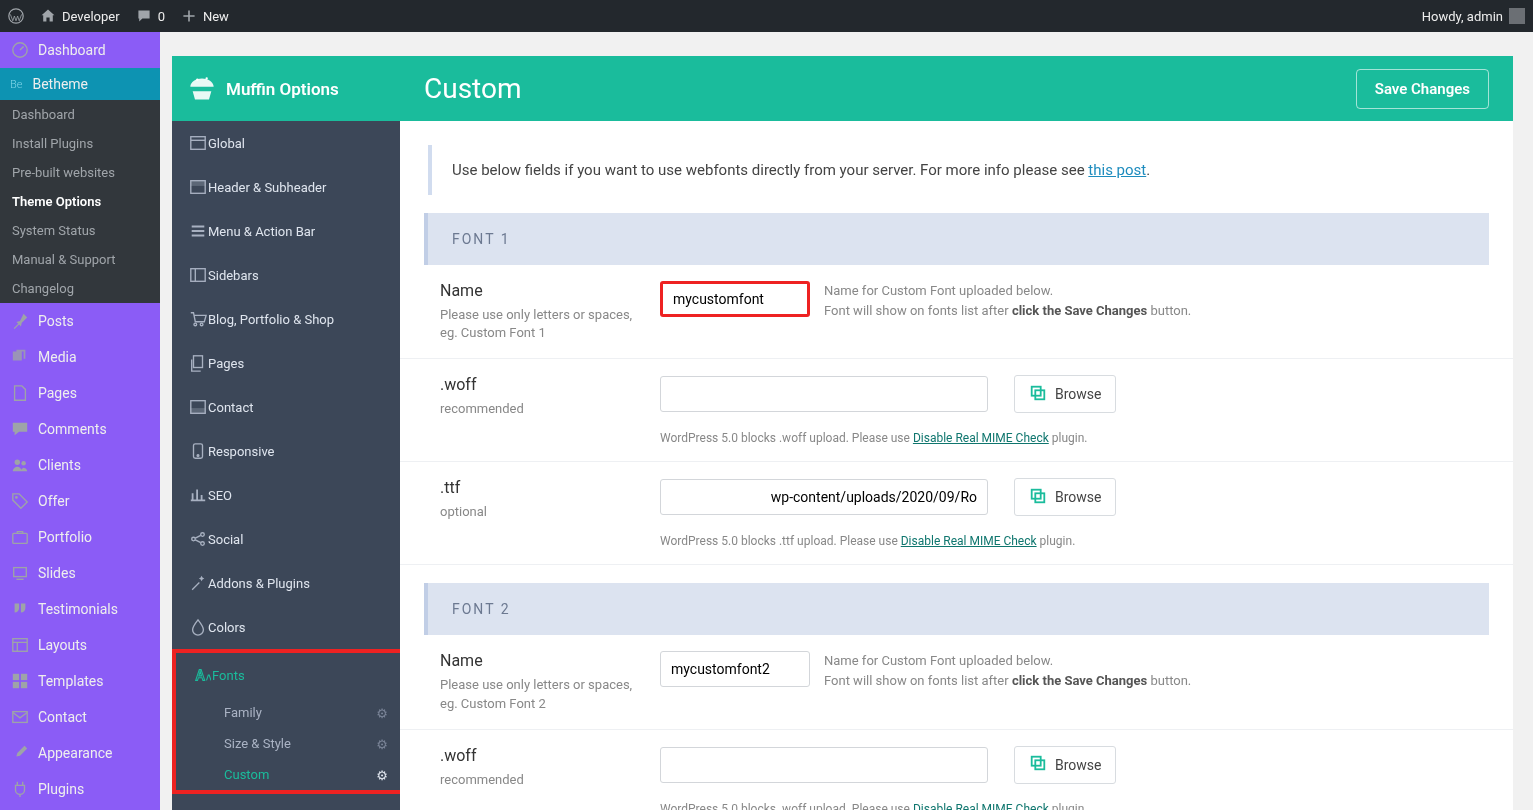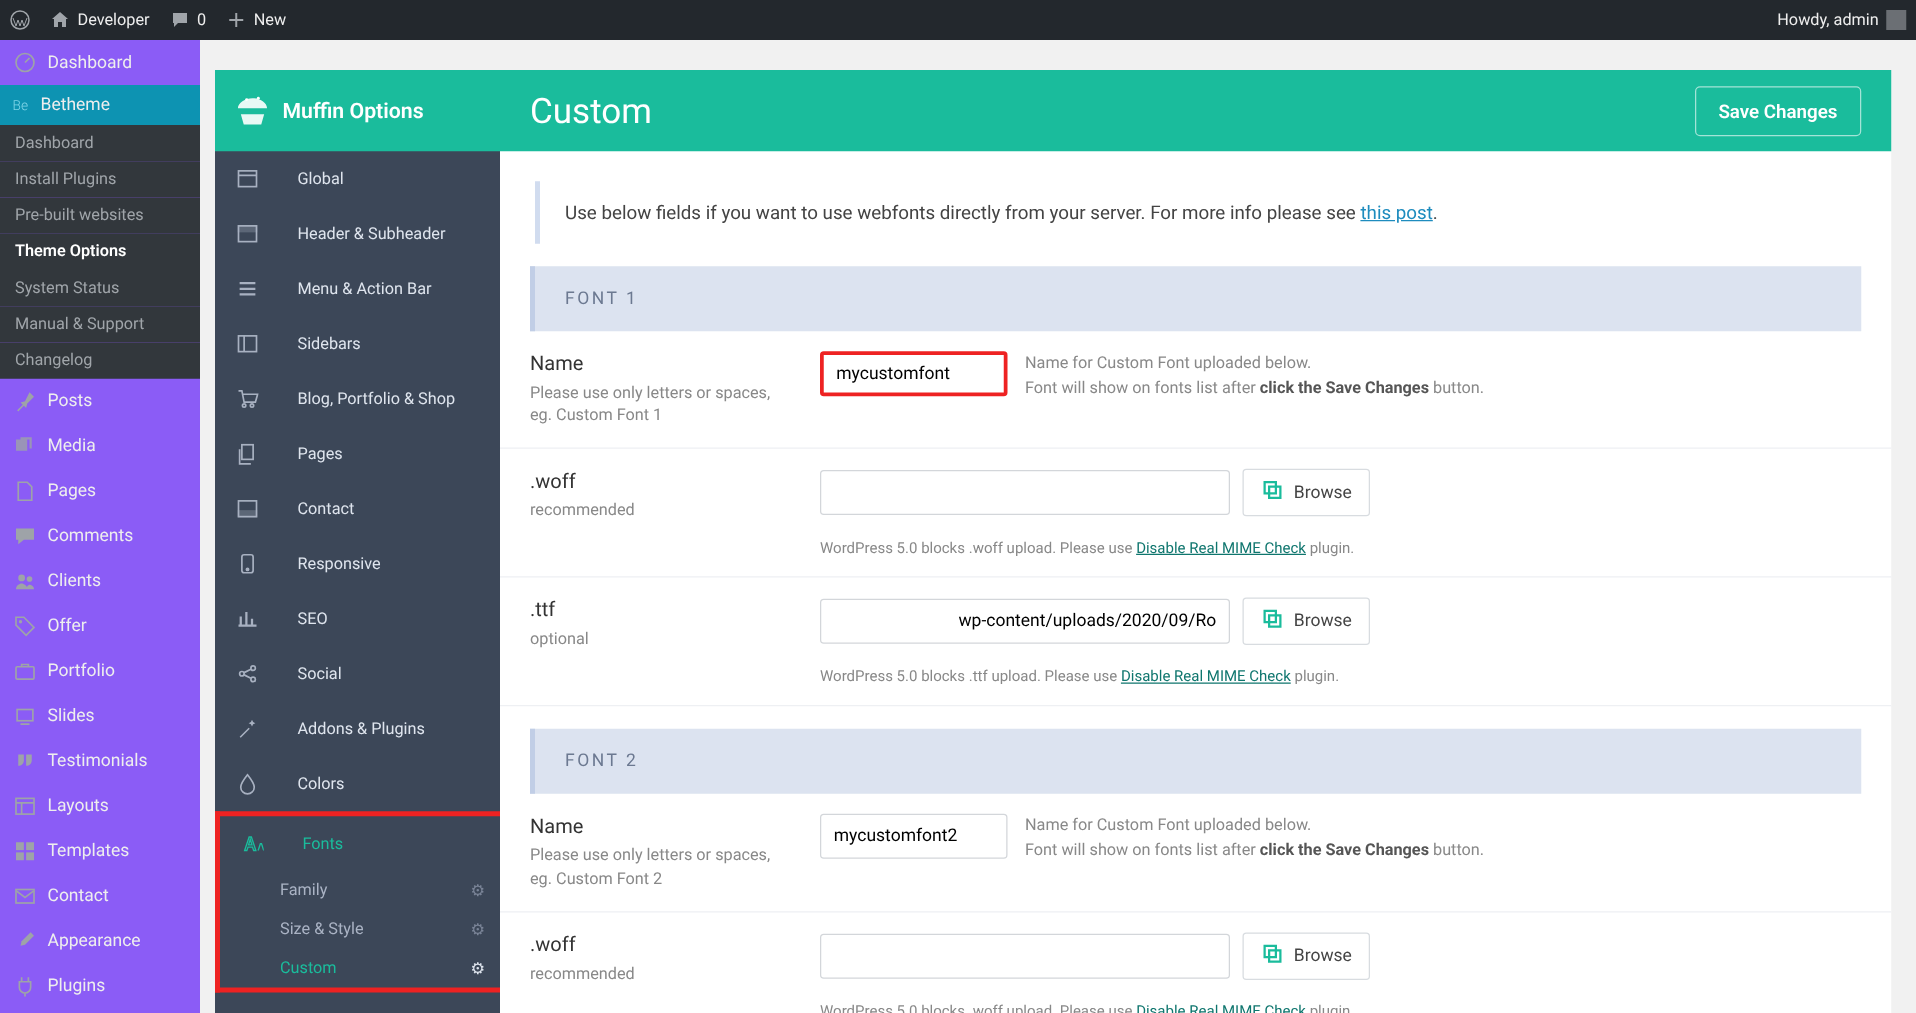--- a/index.html
+++ b/index.html
@@ -22,21 +22,21 @@
 .wp-menu-item .be { font-weight: 300; color: #7fd5e8; font-size: 11px; margin-right: 2px; }
 .wp-menu-item .micon { width: 20px; height: 20px; display: inline-flex; align-items: center; justify-content: center; color: #9ea3a8; }
 
 
 .wrap { margin-left: 160px; padding-top: 0; }
 .layout { display: flex; margin: 24px 20px 0 12px; }
 
 
 .mfn-sidebar { width: 228px; background: #3c4758; color: #cfd6e1; }
 .mfn-header { background: #1abc9c; height: 65px; display: flex; align-items: center; gap: 10px; padding: 0 16px; color: #fff; font-size: 17px; font-weight: 600; }
-.mfn-item { display: flex; align-items: center; gap: 30px; padding: 12px 16px; cursor: pointer; position: relative; color: #dfe5ee; }
+.mfn-item { display: flex; align-items: center; gap: 0; padding: 12px 16px; cursor: pointer; position: relative; color: #dfe5ee; }
 .mfn-item .oicon { width: 20px; height: 20px; display:inline-flex; align-items:center; justify-content:center; color: #a8b1c1; }
 .mfn-item.active { color: #1abc9c; }
 .mfn-item.active .oicon { color: #1abc9c; }
 .mfn-sub { padding: 8px 16px 8px 48px; color: #aab3c4; cursor: pointer; position: relative; }
 .mfn-sub .gear { position: absolute; right: 12px; top: 50%; transform: translateY(-50%); color: #7a8497; }
 .mfn-sub.active { color: #1abc9c; }
 .mfn-sub.active .gear { color: #dfe5ee; }
 .mfn-highlight { border: 4px solid #e22; border-right: none; }
 
 
@@ -44,25 +44,25 @@
 .page-header { background: #1abc9c; height: 65px; display: flex; align-items: center; justify-content: space-between; padding: 0 24px; }
 .page-title { color: #fff; font-size: 28px; font-weight: 400; }
 .save-btn { border: 1px solid rgba(255,255,255,0.6); background: transparent; color: #fff; padding: 10px 18px; border-radius: 4px; font-size: 15px; cursor: pointer; font-weight: 600; }
 
 .info-box { border-left: 4px solid #d1dcef; background: #fff; padding: 16px 20px; margin: 24px 24px 0 28px; color: #444; font-size: 15px; }
 .info-box a { color: #1e8cbe; text-decoration: underline; }
 
 .section-head { background: #dce3f0; color: #6c7991; letter-spacing: 2px; font-size: 14px; padding: 18px 24px; border-left: 4px solid #c1cee6; margin: 18px 24px 0 24px; }
 
 .field-row { display: flex; padding: 16px 24px; border-bottom: 1px solid #eef0f3; gap: 20px; }
-.field-label { width: 200px; }
+.field-label { width: 200px; margin-left: 16px; }
 .field-label .ftitle { font-size: 16px; color: #333; font-weight: 400; margin-bottom: 6px; }
 .field-label .fdesc { font-size: 13px; color: #888; line-height: 1.4; }
-.field-control { flex: 1; display: flex; gap: 14px; align-items: flex-start; flex-wrap: wrap; margin-left: 12px; }
-.field-input-wrap { display: flex; gap: 10px; align-items: center; }
+.field-control { flex: 1; display: flex; gap: 14px; align-items: flex-start; flex-wrap: wrap; }
+.field-input-wrap { display: flex; gap: 26px; align-items: center; }
 .tinput { height: 36px; border: 1px solid #d3d6da; border-radius: 3px; padding: 0 10px; font-size: 14px; width: 328px; background: #fff; }
 .tinput.right { text-align: right; }
 .tinput.small { width: 140px; }
 .tinput.highlight { border: 3px solid #e22; }
 .browse-btn { height: 38px; border: 1px solid #d8dce0; background: #fff; border-radius: 3px; padding: 0 14px; display: inline-flex; align-items: center; gap: 8px; cursor: pointer; font-size: 14px; color: #444; }
 .browse-btn .bicon { color: #1abc9c; }
 .field-help { font-size: 13px; color: #888; line-height: 1.5; }
 .field-help strong { color: #555; }
 .field-note { width: 100%; font-size: 12px; color: #888; margin-top: 4px; }
 .field-note a { color: #0f766e; text-decoration: underline; }

